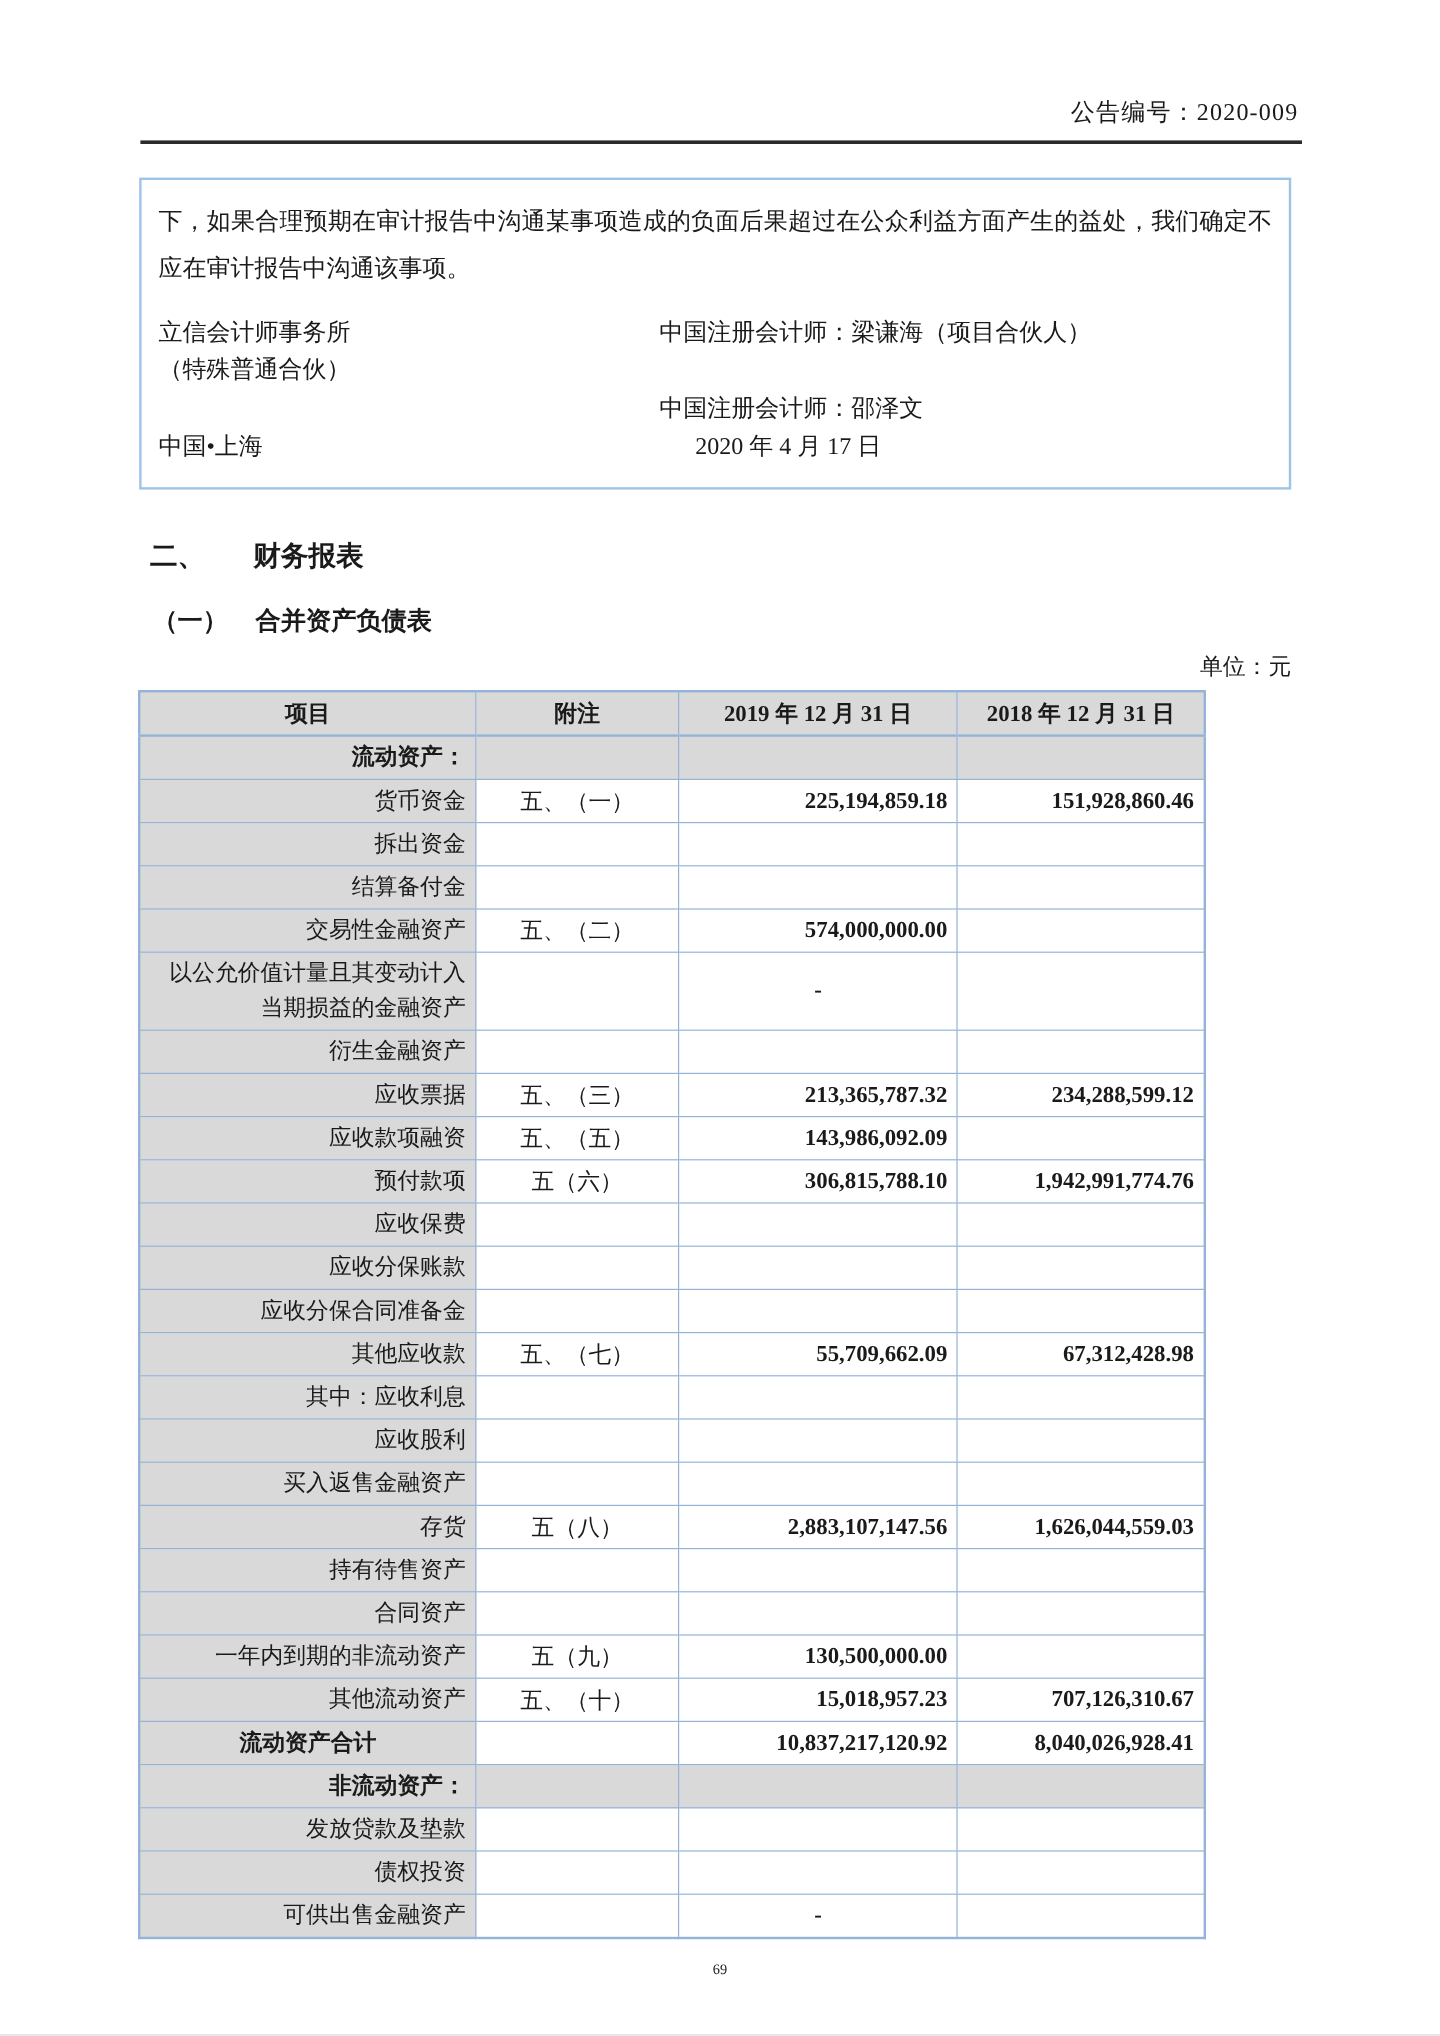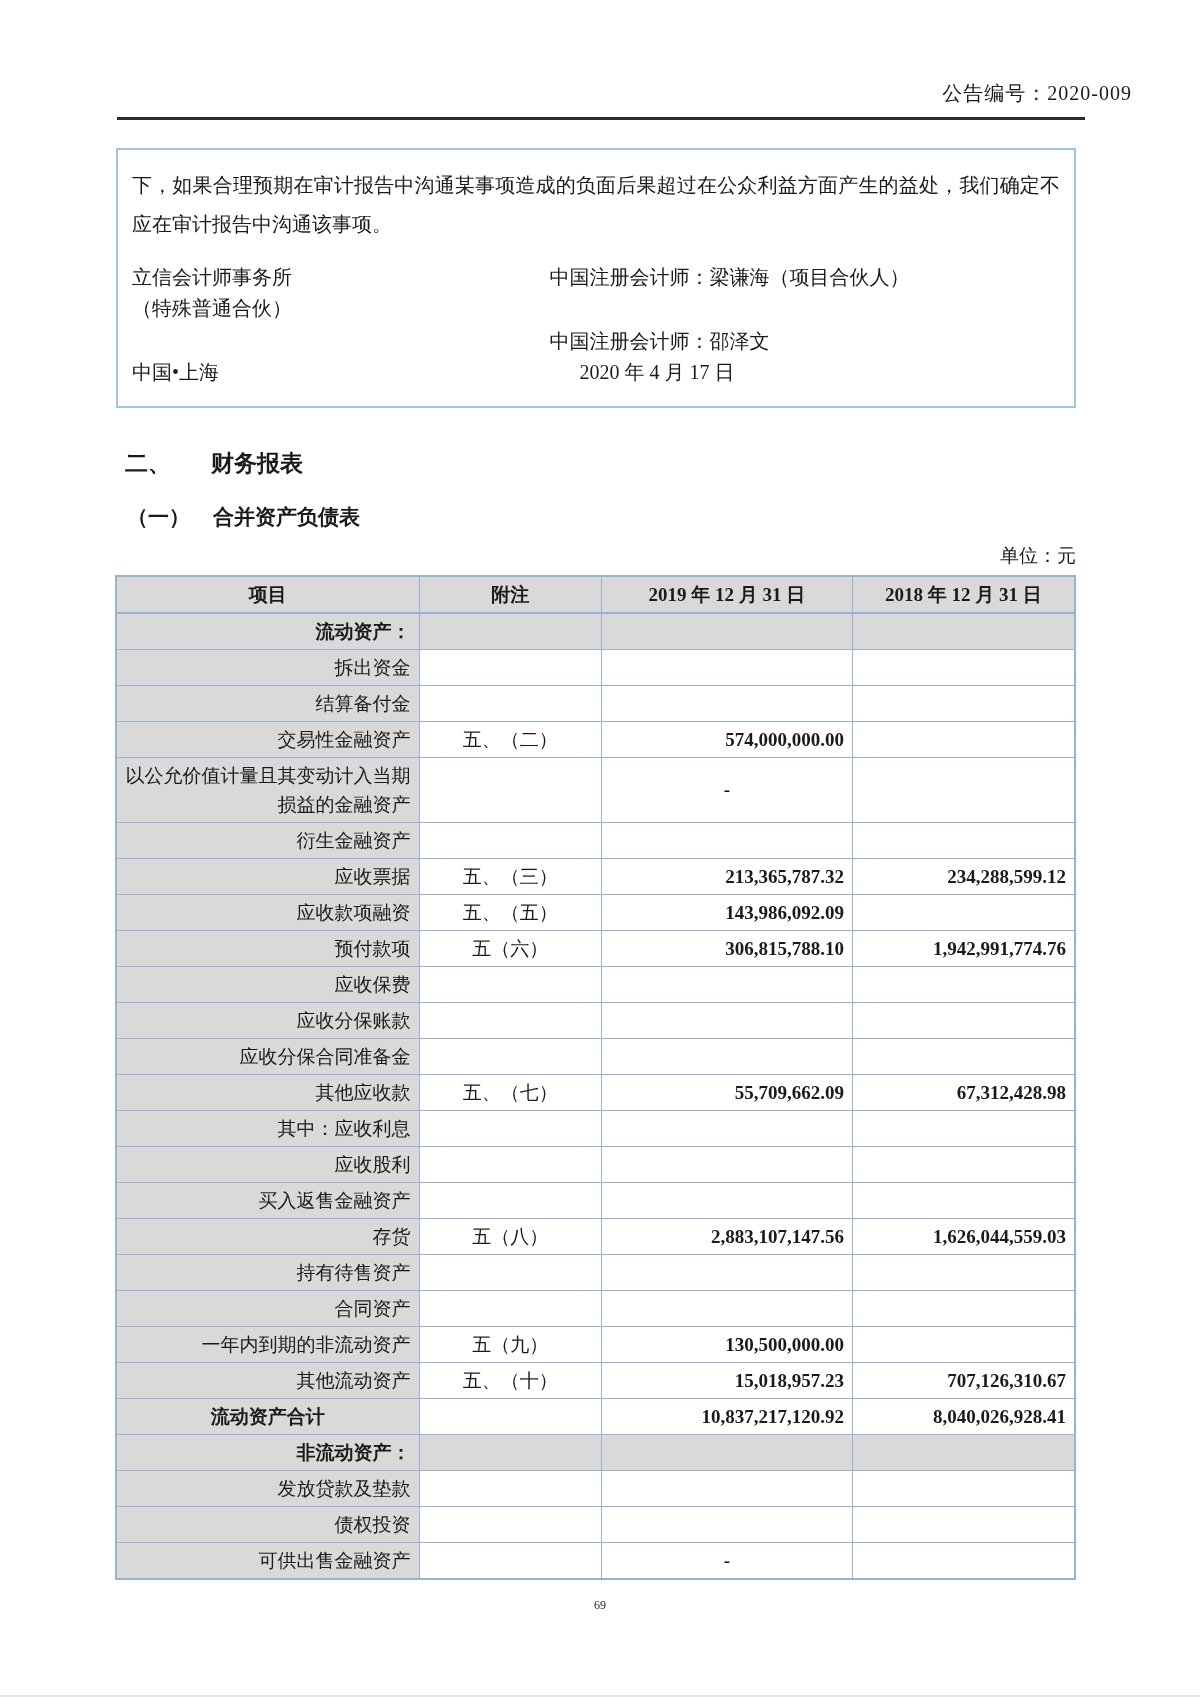--- a/index.html
+++ b/index.html
@@ -14,21 +14,21 @@
   body{
     width:1200px;height:1697px;
     position:relative;
     font-family:"Liberation Serif","DejaVu Serif",serif;
     color:var(--text);
     overflow:hidden;
   }
   .doc-number{
     padding-top:80px;
     text-align:right;
-    margin-right:68px;
+    margin-right:118px;
     font-size:20px;
     letter-spacing:1px;
   }
   .header-rule{
     margin:10px 115px 0 117px;
     height:3px;
     background:var(--rule-black);
   }
   .audit-box{
     margin:28px 0 0 116px;
@@ -62,21 +62,21 @@
     display:flex;
   }
   .h-num{width:86px;flex:0 0 auto;}
   .unit-label{
     text-align:right;
     margin:12px 124px 6px 0;
     font-size:19px;
   }
   table.balance{
     margin-left:115px;
-    width:961px;
+    width:890px;
     border-collapse:collapse;
     border:2px solid var(--tbl-border);
     table-layout:fixed;
   }
   table.balance th, table.balance td{
     border:1px solid var(--tbl-border);
     font-size:19px;
     vertical-align:middle;
   }
   table.balance th{
@@ -171,20 +171,26 @@
     </tr>
   </thead>
   <tbody id="tbody">
       <tr class="section">
         <td class="c-item">流动资产：</td>
         <td class="c-note"></td>
         <td class="c-num"></td>
         <td class="c-num"></td>
       </tr>
       <tr>
+        <td class="c-item">货币资金</td>
+        <td class="c-note">五、（一）</td>
+        <td class="c-num">225,194,859.18</td>
+        <td class="c-num">151,928,860.46</td>
+      </tr>
+      <tr>
         <td class="c-item">拆出资金</td>
         <td class="c-note"></td>
         <td class="c-num"></td>
         <td class="c-num"></td>
       </tr>
       <tr>
         <td class="c-item">结算备付金</td>
         <td class="c-note"></td>
         <td class="c-num"></td>
         <td class="c-num"></td>

